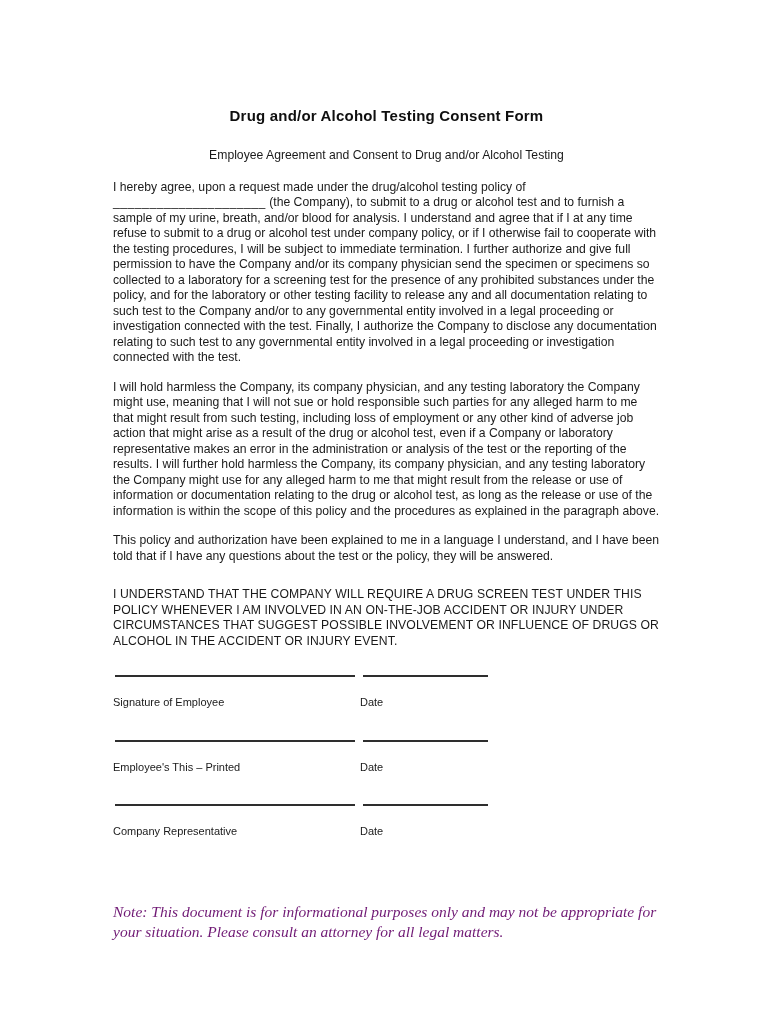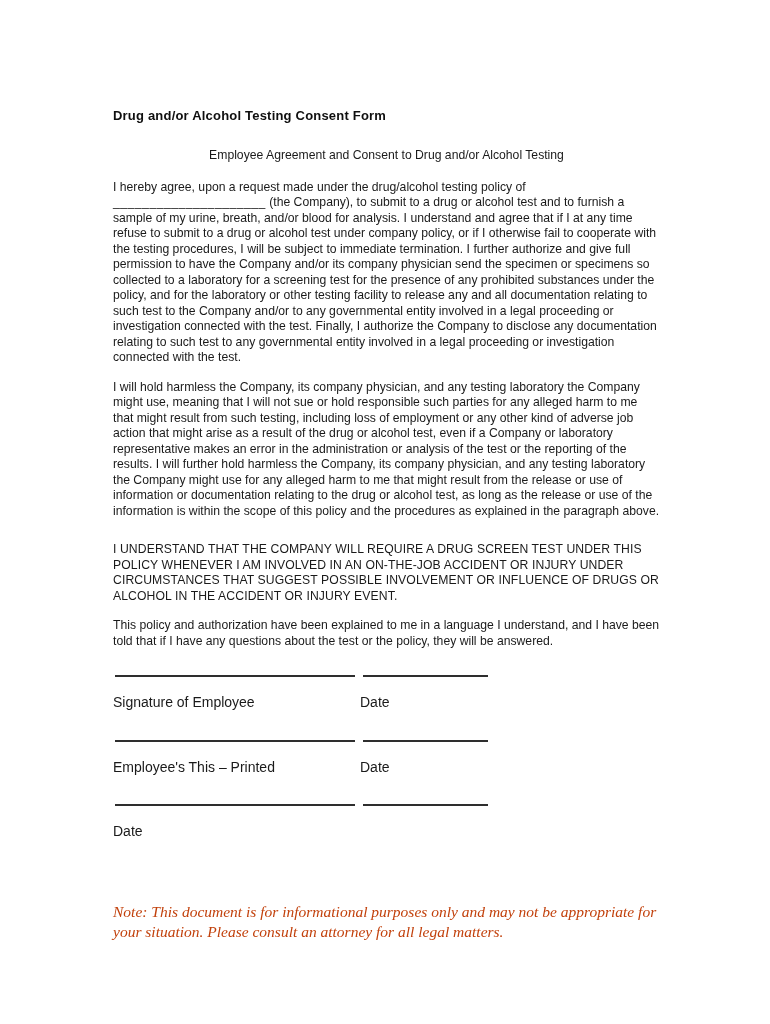--- a/index.html
+++ b/index.html
@@ -12,23 +12,23 @@
     font-family: "Liberation Sans", sans-serif;
     color: #1a1a1a;
   }
   .content {
     position: absolute;
     left: 113px;
     top: 104px;
     width: 547px;
   }
   .doc-title {
-    font-size: 13px;
+    font-size: 15px;
     font-weight: bold;
-    text-align: left;
+    text-align: center;
     margin: 0 0 21px 0;
     line-height: 23px;
     color: #0f0f0f;
     letter-spacing: 0.2px;
   }
   .subtitle {
     font-size: 12.2px;
     line-height: 15.5px;
     margin: 0 0 16px 0;
     text-align: center;
@@ -56,50 +56,50 @@
     border-bottom: 2px solid #2e2e2e;
   }
   .line-short {
     width: 125px;
     margin-left: 8px;
     border-bottom: 2px solid #2e2e2e;
   }
   .sig-labels {
     display: flex;
     margin-top: 18px;
-    font-size: 14px;
+    font-size: 11px;
     line-height: 15.5px;
   }
   .sig-label-left { width: 247px; }
   .footer-note {
     font-family: "Liberation Serif", serif;
     font-style: italic;
     font-size: 15.5px;
     line-height: 20px;
     margin-top: 62px;
-    color: #c2410c;
+    color: #701a75;
   }
 </style>
 </head>
 <body>
 
 <div class="page">
   <div class="content">
 
     <h1 class="doc-title">Drug and/or Alcohol Testing Consent Form</h1>
 
     <p class="subtitle">Employee Agreement and Consent to Drug and/or Alcohol Testing</p>
 
     <p class="para"><span>I hereby agree, upon a request made under the drug/alcohol testing policy of</span> <span class="blank">_____________________</span> <span>(the Company), to submit to a drug or alcohol test and to furnish a sample of my urine, breath, and/or blood for analysis. I understand and agree that if I at any time refuse to submit to a drug or alcohol test under company policy, or if I otherwise fail to cooperate with the testing procedures, I will be subject to immediate termination. I further authorize and give full permission to have the Company and/or its company physician send the specimen or specimens so collected to a laboratory for a screening test for the presence of any prohibited substances under the policy, and for the laboratory or other testing facility to release any and all documentation relating to such test to the Company and/or to any governmental entity involved in a legal proceeding or investigation connected with the test. Finally, I authorize the Company to disclose any documentation relating to such test to any governmental entity involved in a legal proceeding or investigation connected with the test.</span></p>
 
     <p class="para">I will hold harmless the Company, its company physician, and any testing laboratory the Company might use, meaning that I will not sue or hold responsible such parties for any alleged harm to me that might result from such testing, including loss of employment or any other kind of adverse job action that might arise as a result of the drug or alcohol test, even if a Company or laboratory representative makes an error in the administration or analysis of the test or the reporting of the results. I will further hold harmless the Company, its company physician, and any testing laboratory the Company might use for any alleged harm to me that might result from the release or use of information or documentation relating to the drug or alcohol test, as long as the release or use of the information is within the scope of this policy and the procedures as explained in the paragraph above.</p>
 
+    <p class="para">This policy and authorization have been explained to me in a language I understand, and I have been told that if I have any questions about the test or the policy, they will be answered.</p>
+
     <p class="para caps-para">I UNDERSTAND THAT THE COMPANY WILL REQUIRE A DRUG SCREEN TEST UNDER THIS POLICY WHENEVER I AM INVOLVED IN AN ON-THE-JOB ACCIDENT OR INJURY UNDER CIRCUMSTANCES THAT SUGGEST POSSIBLE INVOLVEMENT OR INFLUENCE OF DRUGS OR ALCOHOL IN THE ACCIDENT OR INJURY EVENT.</p>
-
-    <p class="para">This policy and authorization have been explained to me in a language I understand, and I have been told that if I have any questions about the test or the policy, they will be answered.</p>
 
     <div class="sig-block first">
       <div class="sig-lines">
         <div class="line-long"></div>
         <div class="line-short"></div>
       </div>
       <div class="sig-labels">
         <span class="sig-label-left">Signature of Employee</span>
         <span>Date</span>
       </div>
@@ -115,20 +115,21 @@
         <span>Date</span>
       </div>
     </div>
 
     <div class="sig-block">
       <div class="sig-lines">
         <div class="line-long"></div>
         <div class="line-short"></div>
       </div>
       <div class="sig-labels">
+        <span class="sig-label-left">Company Representative</span>
         <span>Date</span>
       </div>
     </div>
 
     <p class="footer-note">Note: This document is for informational purposes only and may not be appropriate for your situation. Please consult an attorney for all legal matters.</p>
 
   </div>
 </div>
 
 </body></html>

